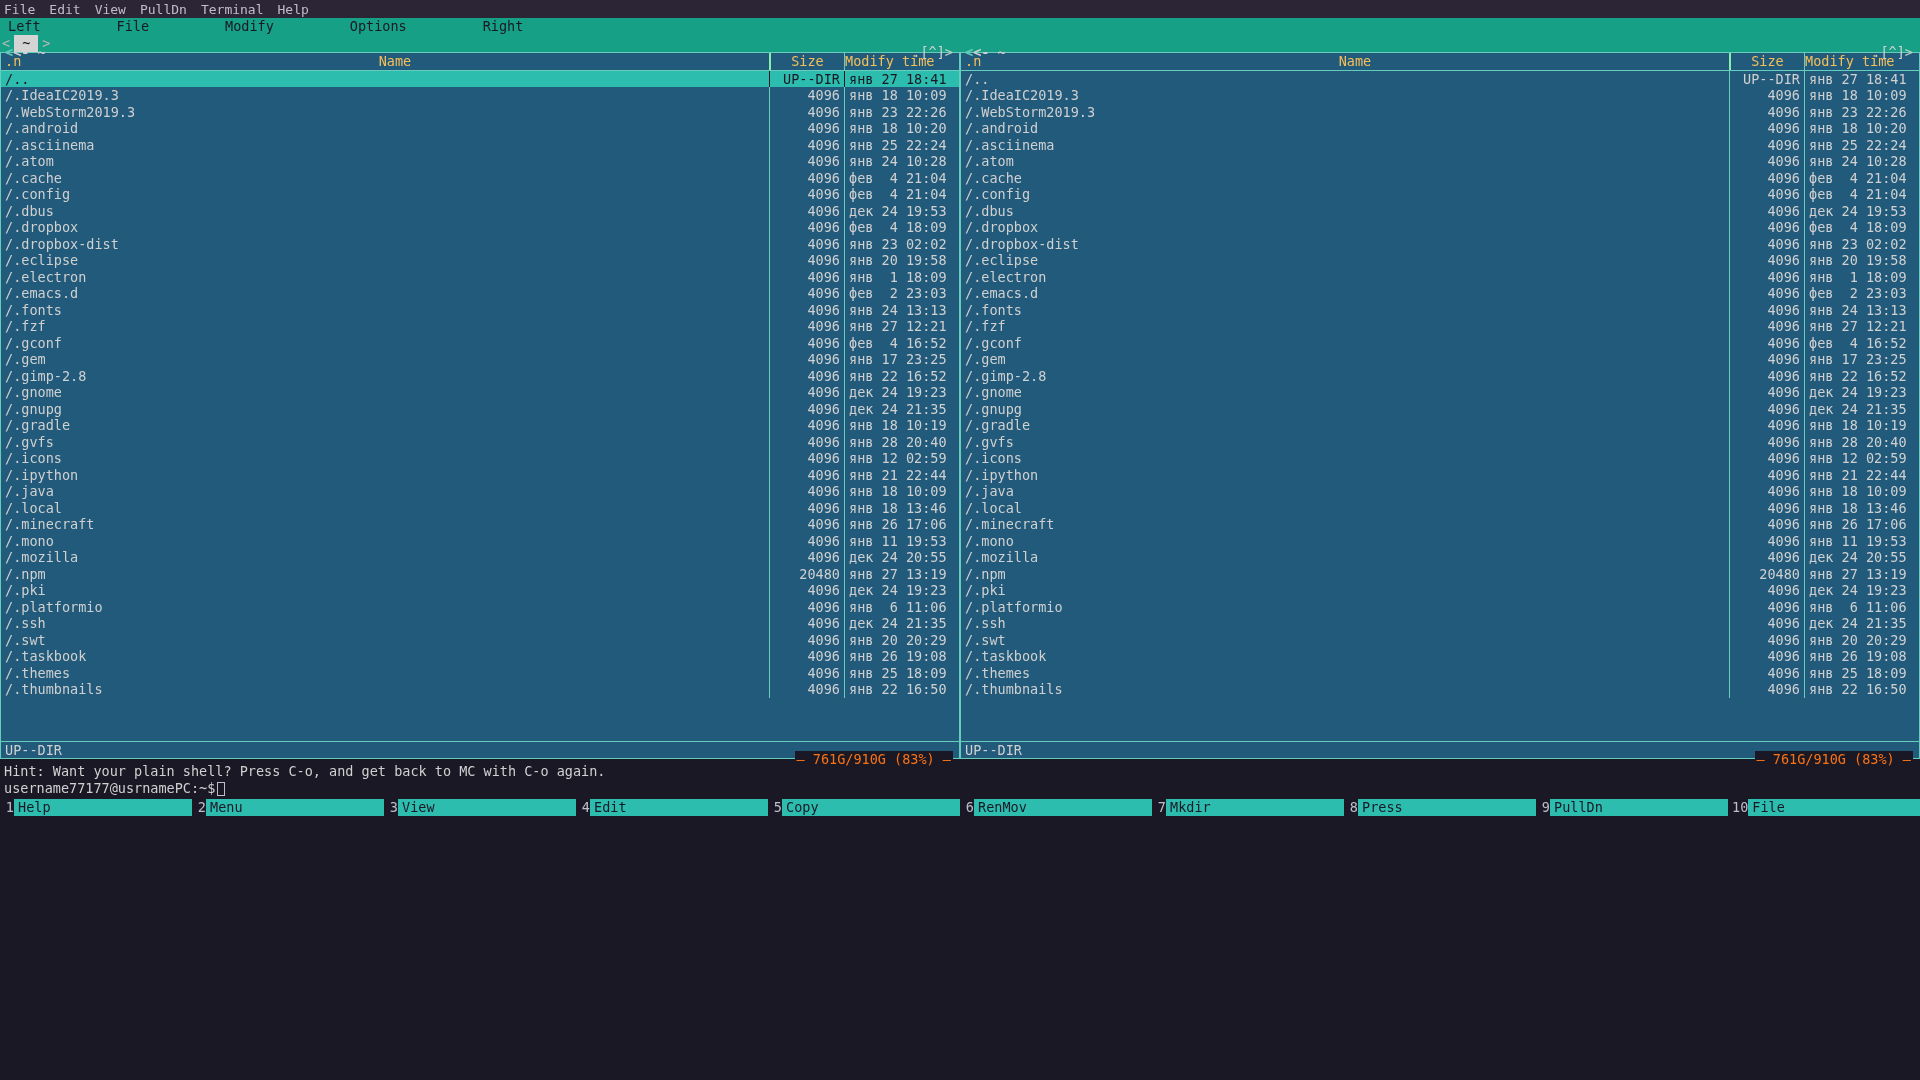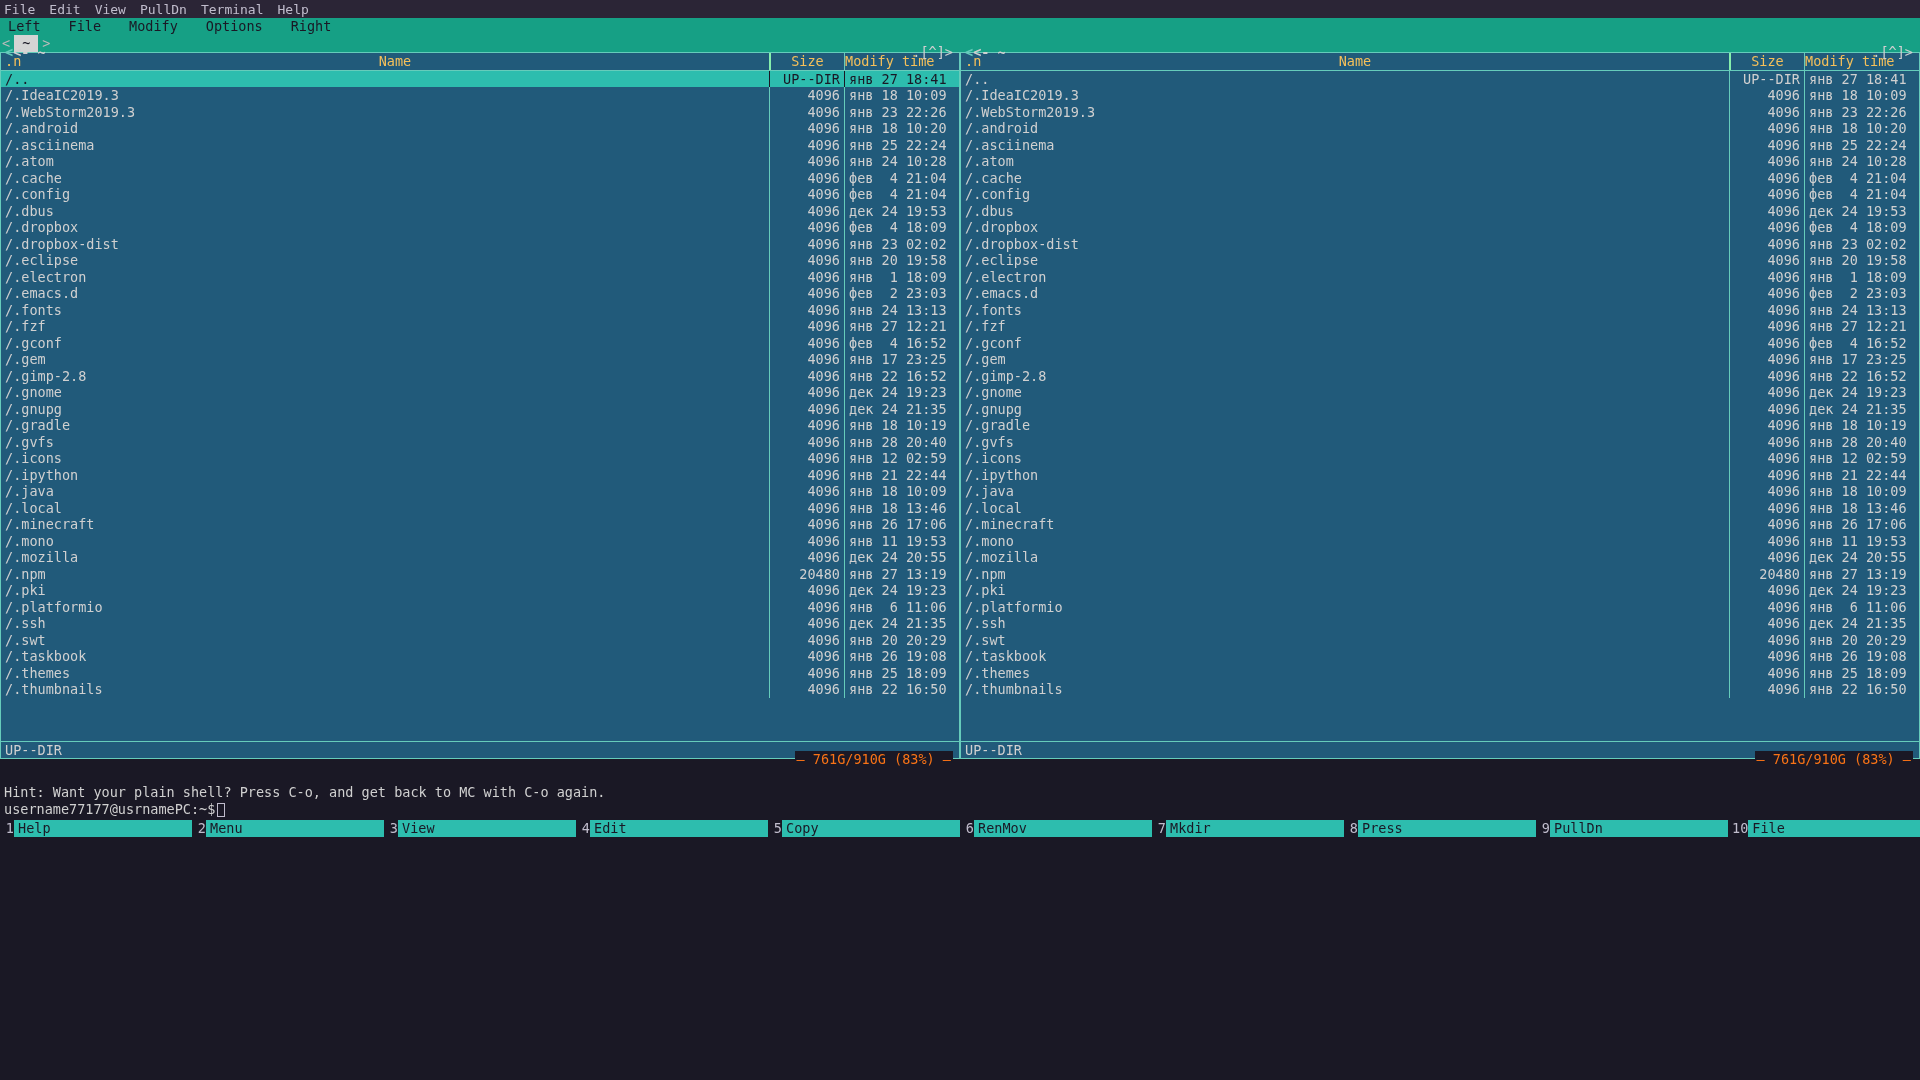--- a/index.html
+++ b/index.html
@@ -20,21 +20,21 @@
     display: flex;
     gap: 14px;
     height: 18px;
     font-size: 13px;
   }
   .window-menubar span { cursor: default; }
   .mc-menubar {
     background: #16a085;
     color: #1a1825;
     display: flex;
-    gap: 28px;
+    gap: 76px;
     padding: 0 8px;
     height: 17px;
   }
   .mc-menubar span { cursor: default; }
   .tab-row {
     display: flex;
     background: #16a085;
     height: 17px;
   }
   .tab-arrow { color: #bbb; padding: 0 2px; }
@@ -93,21 +93,21 @@
     padding: 0 4px;
   }
   .panel-disk {
     position: absolute;
     bottom: -9px;
     right: 6px;
     color: #f97316;
     background: #1a1825;
     padding: 0 2px;
   }
-  .bottom-area { padding-top: 25px; }
+  .bottom-area { padding-top: 4px; }
   .hint-line { color: #d0d0d0; padding: 0 4px; }
   .prompt-line { color: #d0d0d0; padding: 0 4px; }
   .cursor {
     display: inline-block;
     width: 8px;
     height: 14px;
     border: 1px solid #c0bccc;
     vertical-align: middle;
     margin-left: 2px;
   }

